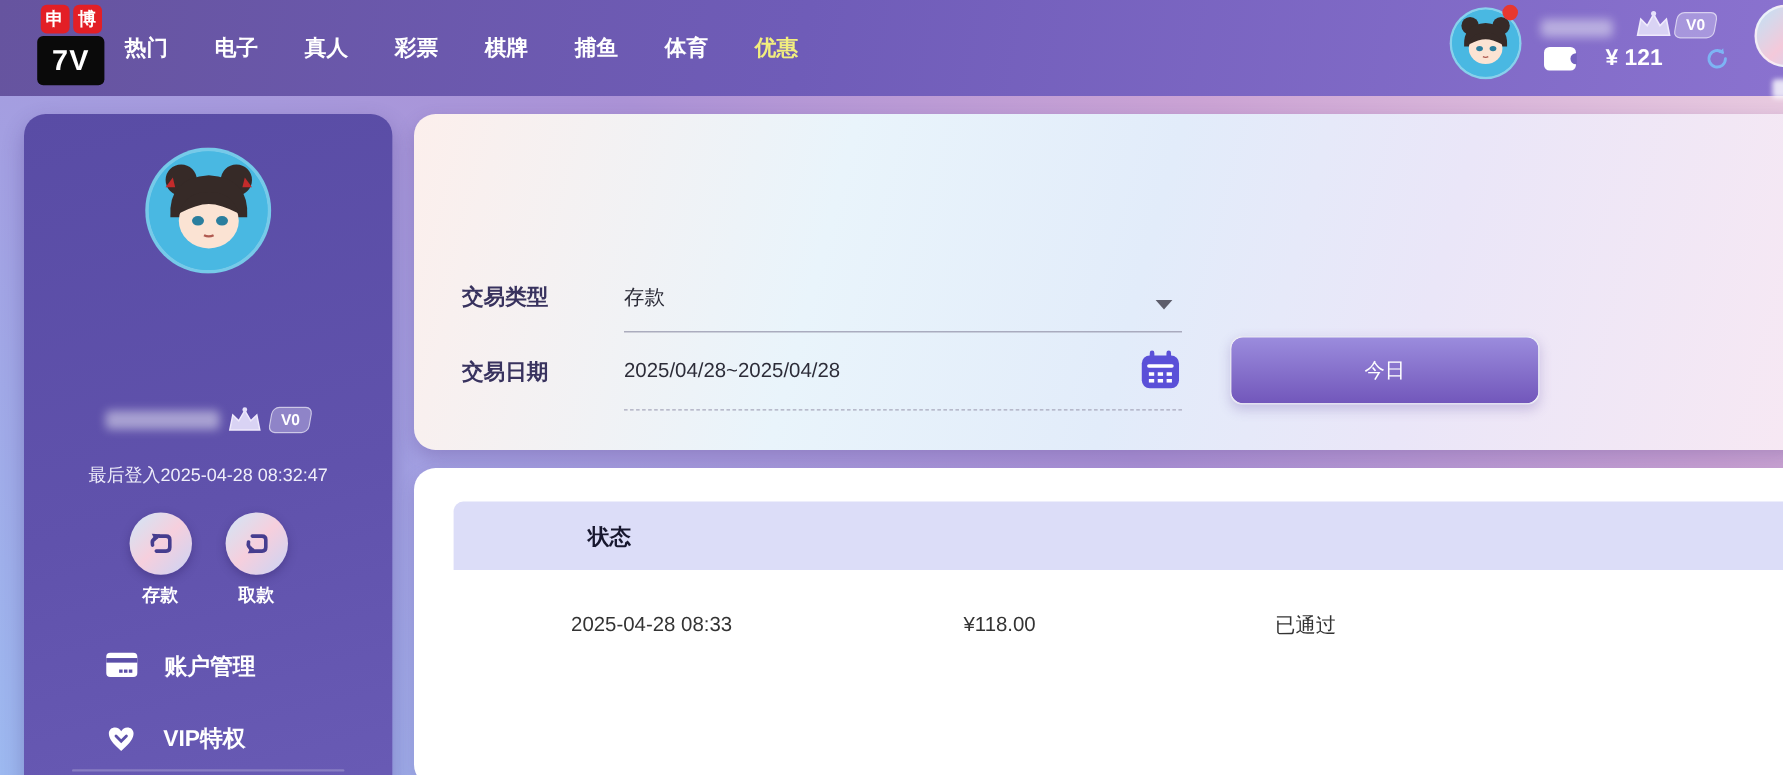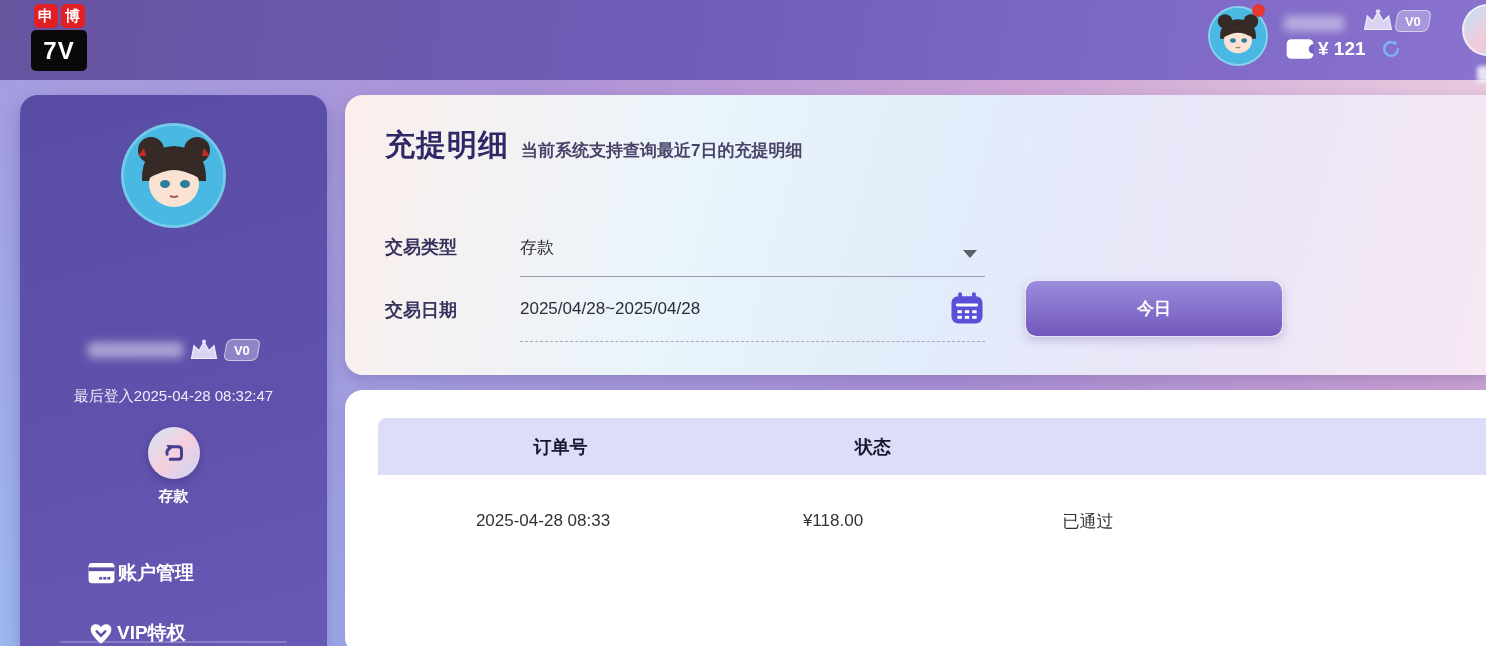--- a/index.html
+++ b/index.html
@@ -21,42 +21,42 @@
 
   .avatar-top { position:absolute; left:1208px; top:6px; width:60px; height:60px; border-radius:50%;
     overflow:hidden; border:2px solid rgba(255,255,255,.35); cursor:pointer; background:#49b8e2; }
   .red-dot { position:absolute; left:1252px; top:4px; width:13px; height:13px; border-radius:50%; background:#e8382f; }
   .blur-chip { background:rgba(230,228,242,.55); filter:blur(4px); border-radius:4px; }
   .name-blur-top { position:absolute; left:1284px; top:16px; width:60px; height:15px; }
   .vip-top { position:absolute; left:1362px; top:8px; display:flex; align-items:flex-end; gap:2px; }
   .v-tag { transform:skewX(-10deg); background:rgba(222,216,246,.38); border:1px solid rgba(255,255,255,.55);
     border-radius:6px; padding:1px 8px; }
   .v-tag span { display:inline-block; transform:skewX(10deg); color:#fff; font-size:13px; font-weight:bold; }
-  .balance-row { position:absolute; left:1286px; top:38px; display:flex; align-items:center; gap:4px; }
+  .balance-row { position:absolute; left:1286px; top:38px; display:flex; align-items:center; gap:24px; }
   .balance-txt { color:#fff; font-size:19px; font-weight:bold; }
   .service-circle { position:absolute; left:1462px; top:4px; width:52px; height:52px; border-radius:50%;
     background:linear-gradient(135deg,#bfe3f7,#f4c9da 55%,#cdd6f6); border:2px solid rgba(255,255,255,.6); cursor:pointer; }
   .service-txt { position:absolute; left:1477px; top:66px; width:14px; height:16px; background:rgba(255,255,255,.8); filter:blur(2px); border-radius:3px; }
 
   
   .sidebar { position:absolute; left:20px; top:95px; width:307px; height:580px; border-radius:18px;
     background:linear-gradient(165deg,#594ca5 0%,#6052ac 55%,#695bb5 100%); box-shadow:0 8px 18px rgba(60,40,120,.3); }
   .avatar-side { position:absolute; left:101px; top:28px; width:105px; height:105px; border-radius:50%;
     overflow:hidden; background:#49b8e2; border:3px solid rgba(255,255,255,.25); }
   .side-name-row { position:absolute; left:0; top:243px; width:100%; display:flex; justify-content:center; align-items:center; gap:6px; }
   .name-blur-side { width:95px; height:16px; }
   .last-login { position:absolute; left:0; top:292px; width:100%; text-align:center; color:#eeedfa; font-size:15px; }
   .action-row { position:absolute; left:0; top:332px; width:100%; display:flex; justify-content:center; gap:28px; }
   .action-btn { display:flex; flex-direction:column; align-items:center; gap:8px; cursor:pointer; }
   .action-circle { width:52px; height:52px; border-radius:50%;
     background:linear-gradient(135deg,#cfe7f8 0%,#f6cfdd 50%,#c9d4f5 100%); display:flex; align-items:center; justify-content:center;
     box-shadow:0 3px 8px rgba(40,25,90,.35); }
   .action-label { color:#fff; font-size:15px; font-weight:bold; }
   .side-menu { position:absolute; left:0; top:448px; width:100%; }
-  .menu-item { height:60px; display:flex; align-items:center; gap:3px; padding-left:68px; cursor:pointer; position:relative; }
+  .menu-item { height:60px; display:flex; gap:22px; padding-left:68px; cursor:pointer; position:relative; }
   .menu-label { color:#fff; font-size:19px; font-weight:bold; }
   .side-divider { position:absolute; left:40px; top:546px; width:227px; height:2px; background:rgba(255,255,255,.22); border-radius:2px; }
 
   
   .main { position:absolute; left:345px; top:95px; width:1160px; }
   .filter-panel { position:relative; width:1160px; height:280px; border-radius:18px;
     background:linear-gradient(105deg,#fcefec 0%,#e9f4fb 30%,#e2ecfa 52%,#eae6f8 72%,#f7e8f3 100%);
     box-shadow:0 6px 14px rgba(90,70,140,.28); }
   .title-row { position:absolute; left:40px; top:30px; display:flex; align-items:flex-end; gap:12px; }
   .page-title { font-size:30px; font-weight:bold; color:#2e2866; letter-spacing:1px; }
@@ -66,21 +66,21 @@
   .underline-solid { position:absolute; left:175px; top:181px; width:465px; border-bottom:1px solid #9b9bb0; }
   .underline-dashed { position:absolute; left:175px; top:246px; width:465px; border-bottom:1px dashed #a8a8bc; }
   .caret-down { position:absolute; left:618px; top:155px; width:0; height:0;
     border-left:7px solid transparent; border-right:7px solid transparent; border-top:8px solid #5d5d6b; }
   .calendar-btn { position:absolute; left:604px; top:196px; cursor:pointer; }
   .range-group { position:absolute; left:680px; top:185px; width:258px; height:57px; display:flex;
     background:#fff; border:1px solid #e6e6f2; border-radius:10px; box-shadow:0 4px 10px rgba(120,100,180,.3); overflow:hidden; }
   .range-btn { flex:1; display:flex; align-items:center; justify-content:center; font-size:17px; color:#84848f;
     background:linear-gradient(180deg,#ffffff,#ededf5); cursor:pointer; border-left:1px solid #d9d9e6; }
   .range-btn:first-child { border-left:none; }
-  .range-btn.active { background:linear-gradient(180deg,#9b8cdd,#7257bb); color:#fff; font-weight:bold; border-radius:10px; }
+  .range-btn.active { background:linear-gradient(180deg,#9b8cdd,#7257bb); color:#fff; font-weight:normal; border-radius:10px; }
 
   .table-panel { position:relative; margin-top:15px; width:1160px; height:265px; background:#ffffff;
     border-radius:18px; box-shadow:0 6px 14px rgba(90,70,140,.2); }
   .tbl { position:absolute; left:33px; top:28px; width:1210px; }
   .tbl-head { display:flex; height:57px; background:#dcddf8; border-radius:8px 8px 0 0; align-items:center; }
   .tbl-row { display:flex; height:92px; align-items:center; }
   .c1 { width:330px; text-align:center; }
   .c2 { width:365px; text-align:center; }
   .c3 { width:250px; text-align:center; }
   .c4 { width:260px; text-align:center; }
@@ -95,20 +95,30 @@
   <div class="topnav">
     <div class="logo">
       <div class="logo-row">
         <div class="logo-sq">申</div>
         <div class="logo-sq">博</div>
       </div>
       <div class="logo-7v">7V</div>
       <div class="logo-com">.com</div>
     </div>
 
+    <div class="nav-menu">
+      <div class="nav-item">热门</div>
+      <div class="nav-item">电子</div>
+      <div class="nav-item">真人</div>
+      <div class="nav-item">彩票</div>
+      <div class="nav-item">棋牌</div>
+      <div class="nav-item">捕鱼</div>
+      <div class="nav-item">体育</div>
+      <div class="nav-item active">优惠</div>
+    </div>
 
     <div class="avatar-top">
       <svg width="56" height="56" viewBox="0 0 100 100">
         <circle cx="50" cy="50" r="50" fill="#49b8e2"></circle>
         <circle cx="27" cy="24" r="13" fill="#362a27"></circle>
           <circle cx="73" cy="24" r="13" fill="#362a27"></circle>
         <path d="M18 55 Q16 22 50 20 Q84 22 82 55 Z" fill="#362a27"></path>
         <ellipse cx="50" cy="58" rx="25" ry="23" fill="#fbe3d3"></ellipse>
         <path d="M25 52 Q30 34 50 34 Q70 34 75 52 Q60 44 50 44 Q40 44 25 52 Z" fill="#362a27"></path>
         <ellipse cx="41" cy="58" rx="5" ry="4" fill="#2a7e9e"></ellipse>
@@ -172,20 +182,30 @@
       <div class="action-btn">
         <div class="action-circle">
           <svg width="30" height="30" viewBox="0 0 24 24">
             <path d="M9 17 H15.5 Q18 17 18 14.5 V9.5 Q18 7 15.5 7 H11" stroke="#463d8f" stroke-width="2.4" fill="none" stroke-linecap="round"></path>
             <path d="M6.5 13 Q5.5 9.5 9.5 7.6" stroke="#463d8f" stroke-width="2.4" fill="none" stroke-linecap="round"></path>
             <path d="M6 5.5 L11.5 5.8 L8.3 10.3 Z" fill="#463d8f"></path>
           </svg>
         </div>
         <div class="action-label">存款</div>
       </div>
+      <div class="action-btn">
+        <div class="action-circle">
+          <svg width="30" height="30" viewBox="0 0 24 24" style="transform:scaleY(-1)">
+            <path d="M9 17 H15.5 Q18 17 18 14.5 V9.5 Q18 7 15.5 7 H11" stroke="#463d8f" stroke-width="2.4" fill="none" stroke-linecap="round"></path>
+            <path d="M6.5 13 Q5.5 9.5 9.5 7.6" stroke="#463d8f" stroke-width="2.4" fill="none" stroke-linecap="round"></path>
+            <path d="M6 5.5 L11.5 5.8 L8.3 10.3 Z" fill="#463d8f"></path>
+          </svg>
+        </div>
+        <div class="action-label">取款</div>
+      </div>
     </div>
 
     <div class="side-menu">
       <div class="menu-item">
         <svg width="27" height="22" viewBox="0 0 24 19">
           <rect x="0.5" y="0.5" width="23" height="18" rx="3" fill="#ffffff"></rect>
           <rect x="0.5" y="4.5" width="23" height="3.4" fill="#5b4fa8"></rect>
           <rect x="10" y="13" width="2.6" height="2.4" fill="#5b4fa8"></rect>
           <rect x="13.6" y="13" width="2.6" height="2.4" fill="#5b4fa8"></rect>
           <rect x="17.2" y="13" width="2.6" height="2.4" fill="#5b4fa8"></rect>
@@ -200,24 +220,20 @@
         <span class="menu-label">VIP特权</span>
       </div>
 
     </div>
     <div class="side-divider"></div>
   </div>
 
   <div class="main">
 
     <div class="filter-panel">
-      <div class="title-row">
-        <span class="page-title">充提明细</span>
-        <span class="page-subtitle">当前系统支持查询最近7日的充提明细</span>
-      </div>
 
       <div class="form-label" style="top:140px">交易类型</div>
       <div class="form-value" style="top:141px">存款</div>
       <div class="caret-down"></div>
       <div class="underline-solid"></div>
 
       <div class="form-label" style="top:203px">交易日期</div>
       <div class="form-value" style="top:204px">2025/04/28~2025/04/28</div>
       <div class="calendar-btn">
         <svg width="36" height="34" viewBox="0 0 24 23">
@@ -236,21 +252,20 @@
       <div class="underline-dashed"></div>
 
       <div class="range-group">
         <div class="range-btn active">今日</div>
       </div>
     </div>
 
     <div class="table-panel">
       <div class="tbl">
         <div class="tbl-head">
-          <div class="c2 th">订单号</div>
           <div class="c4 th">状态</div>
         </div>
         <div class="tbl-row">
           <div class="c1 td">2025-04-28 08:33</div>
           <div class="c3 td">¥118.00</div>
           <div class="c4 td">已通过</div>
         </div>
       </div>
     </div>
 

